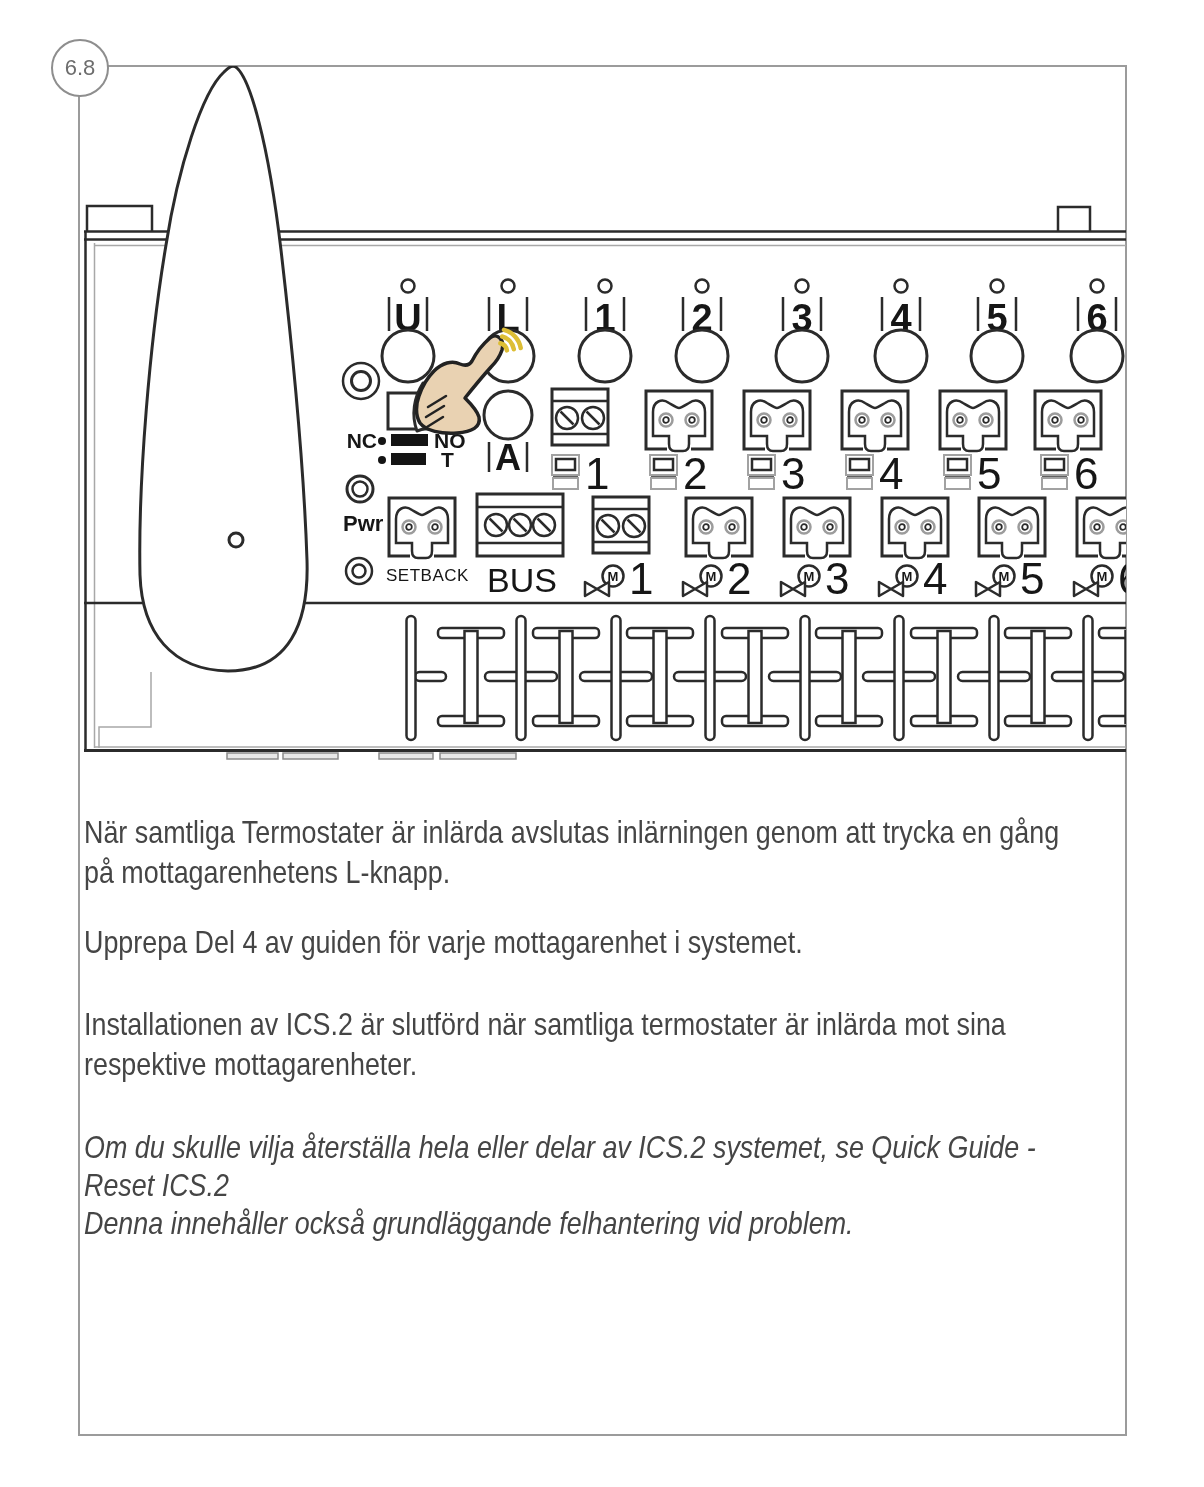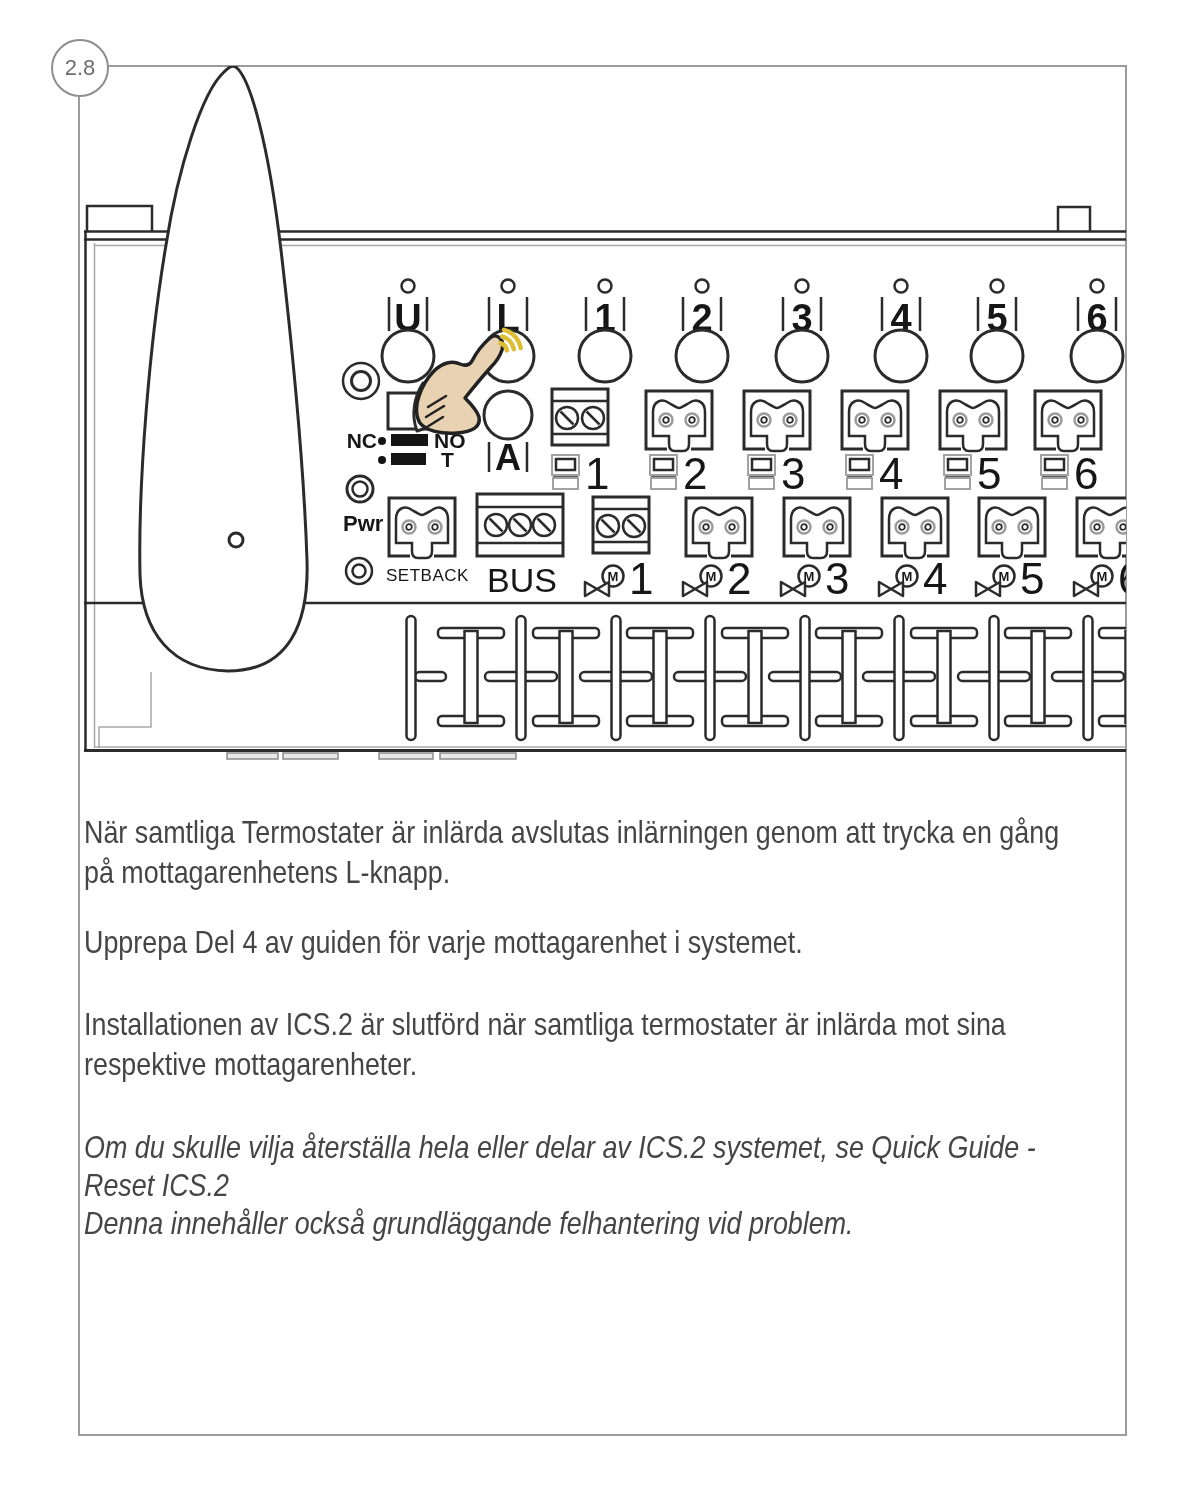--- a/index.html
+++ b/index.html
@@ -310,21 +310,21 @@
         <g>
           <path class="press" d="M 500.3 343.3 A 9 9 0 0 1 506.9 350.4"></path>
           <path class="press" d="M 502.1 336.5 A 16 16 0 0 1 513.8 349.2"></path>
           <path class="press" d="M 504.0 329.8 A 23 23 0 0 1 520.7 348.0"></path>
         </g>
       </g>
     </g>
   </svg>
 
   <div class="badge">
-    <span>2.8</span>
+    <span>6.8</span>
   </div>
 
   <div class="para" style="top:812px">
     <div>När samtliga Termostater är inlärda avslutas inlärningen genom att trycka en gång</div>
     <div>på mottagarenhetens L-knapp.</div>
   </div>
   <div class="para" style="top:922px">
     <div>Upprepa Del 4 av guiden för varje mottagarenhet i systemet.</div>
   </div>
   <div class="para" style="top:1004px">

